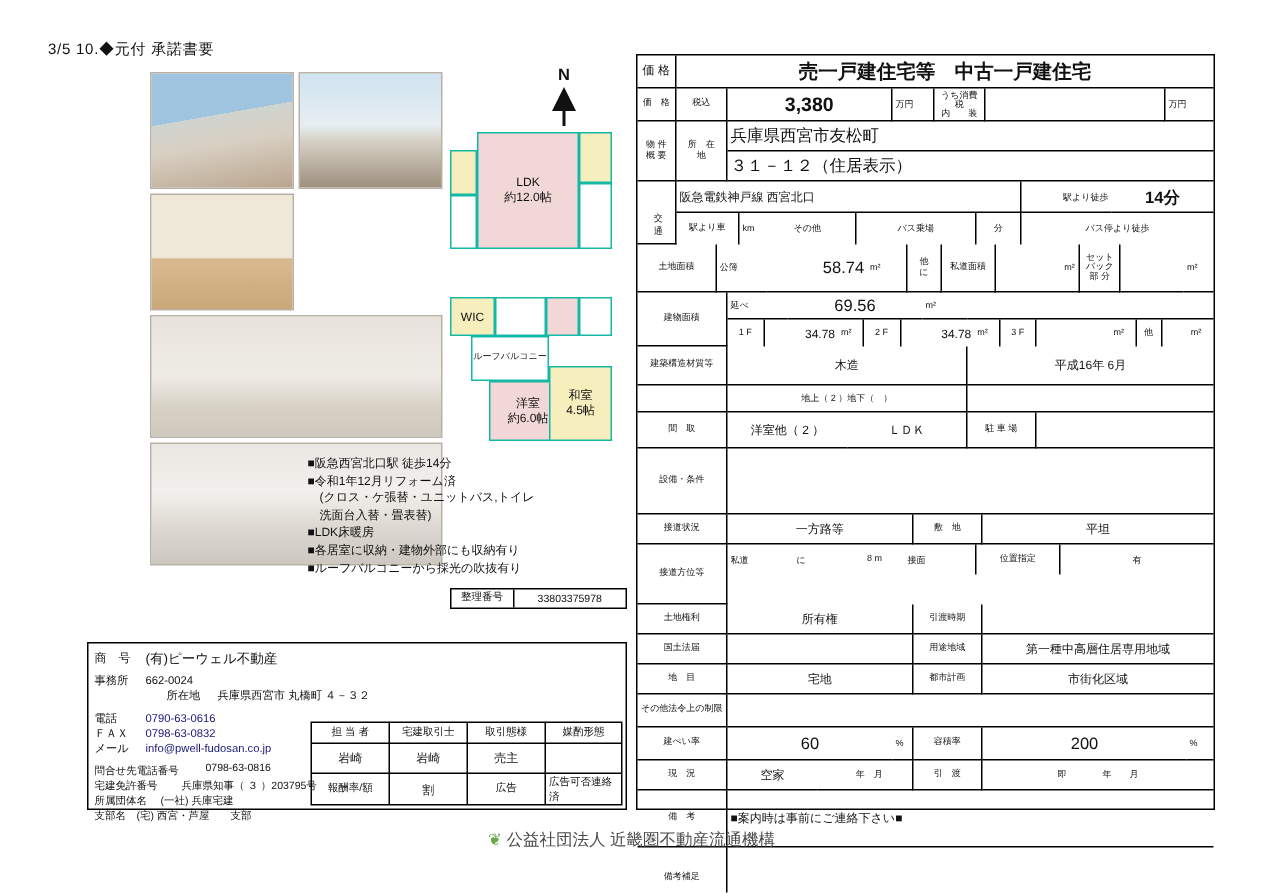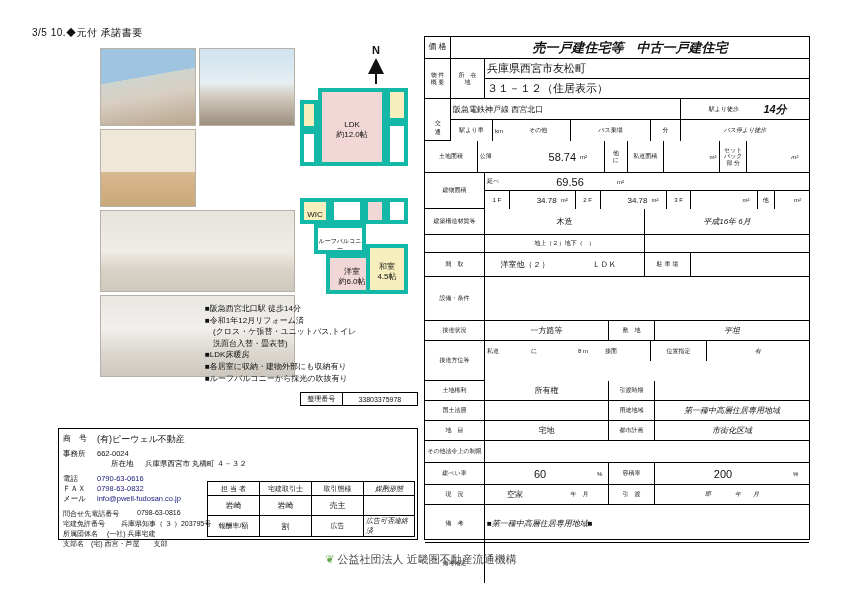--- a/index.html
+++ b/index.html
@@ -8,38 +8,38 @@
   .abs{position:absolute;box-sizing:border-box;}
   .hdr{font-size:10px;letter-spacing:0.5px;}
   
   .photo{background:#cfc7bd;border:1px solid #b9b1a6;}
   .ph1{background:linear-gradient(170deg,#9fc4e0 0%,#9fc4e0 38%,#cfd4cf 38%,#d8cfc2 60%,#b9a58e 100%);}
   .ph2{background:linear-gradient(180deg,#cfe3ef 0%,#e6eef2 45%,#d6cfc3 60%,#9c8f7d 100%);}
   .ph3{background:linear-gradient(180deg,#efe7d8 0%,#efe7d8 55%,#d9b98f 56%,#c9a878 100%);}
   .ph4{background:linear-gradient(180deg,#e8e4dc 0%,#efece6 50%,#d8d2c6 75%,#cfc9bd 100%);}
   .ph5{background:linear-gradient(180deg,#e9e7e2 0%,#f2f0ec 40%,#dcd8d0 70%,#cdc8bf 100%);}
   
-  .plan{border:4px solid #14b8a6;background:#ffffff;}
+  .plan{border:1px solid #14b8a6;background:#ffffff;}
   .pl-ldk{background:#f2d7d7;}
   .pl-yel{background:#f6efbd;}
   .pl-wash{background:#f2d7d7;}
   .pl-lbl{font-size:8px;text-align:center;line-height:1.25;}
   
   .tbl{border:1px solid #000;}
   .cell{border-right:1px solid #000;border-bottom:1px solid #000;box-sizing:border-box;
         font-size:8px;display:flex;align-items:center;padding:0 2px;}
   .lbl{justify-content:center;text-align:center;line-height:1.1;}
   .ctr{justify-content:center;}
   .rgt{justify-content:flex-end;}
   .vert{writing-mode:vertical-rl;text-orientation:upright;letter-spacing:2px;justify-content:center;}
   .big{font-size:13px;font-weight:bold;}
   .mid{font-size:11px;}
   .sm{font-size:7px;}
   .xs{font-size:6px;}
-  .no-r{border-right:none;font-style:italic;}
+  .no-r{border-right:none;}
   .no-b{border-bottom:none;}
   
   .cbox{border:1px solid #000;}
   .cline{font-size:7.5px;color:#1a1a7a;}
   .bullet{font-size:8px;line-height:1.45;}
   .north{font-size:11px;font-weight:bold;}
   .footer{font-size:11px;color:#4a4a4a;text-align:center;}
 </style>
 </head>
 <body>
@@ -180,20 +180,32 @@
     </div>
   </div>
 
   <div class="abs tbl" style="left:424px;top:36px;width:386px;height:504px;">
 
     <div style="display:flex;height:22px;">
       <div class="cell lbl" style="width:26px;height:22px;">価 格</div>
       <div class="cell ctr big no-r" style="width:358px;height:22px;">売一戸建住宅等　中古一戸建住宅</div>
     </div>
 
+    <div style="display:flex;height:22px;">
+      <div class="cell lbl xs" style="width:26px;height:22px;">価　格</div>
+      <div class="cell lbl xs" style="width:34px;height:22px;">税込</div>
+      <div class="cell ctr big" style="width:110px;height:22px;">3,380</div>
+      <div class="cell xs" style="width:28px;height:22px;">万円</div>
+      <div class="cell lbl xs" style="width:34px;height:22px;flex-direction:column;line-height:1;">
+        <span>うち消費税</span>
+        <span>内　　装</span>
+      </div>
+      <div class="cell ctr" style="width:120px;height:22px;"></div>
+      <div class="cell xs no-r" style="width:32px;height:22px;">万円</div>
+    </div>
 
     <div style="display:flex;height:40px;">
       <div class="cell lbl xs" style="width:26px;height:40px;">物 件 概 要</div>
       <div class="cell lbl xs" style="width:34px;height:40px;">所　在　地</div>
       <div style="width:324px;height:40px;">
         <div class="cell mid" style="width:324px;height:20px;border-right:none;">兵庫県西宮市友松町</div>
         <div class="cell mid" style="width:324px;height:20px;border-right:none;">３１－１２（住居表示）</div>
       </div>
     </div>
 
@@ -345,21 +357,21 @@
     <div style="display:flex;height:20px;">
       <div class="cell lbl xs" style="width:60px;height:20px;">現　況</div>
       <div class="cell ctr" style="width:60px;height:20px;border-right:none;">空家</div>
       <div class="cell xs ctr" style="width:64px;height:20px;">　年　月</div>
       <div class="cell lbl xs" style="width:46px;height:20px;">引　渡</div>
       <div class="cell ctr no-r xs" style="width:154px;height:20px;">即　　　　年　　月</div>
     </div>
 
     <div style="display:flex;height:38px;">
       <div class="cell lbl xs" style="width:60px;height:38px;">備　考</div>
-      <div class="cell no-r" style="width:324px;height:38px;">■第一種中高層住居専用地域■</div>
+      <div class="cell no-r" style="width:324px;height:38px;">■案内時は事前にご連絡下さい■</div>
     </div>
 
     <div style="display:flex;height:40px;">
       <div class="cell lbl xs no-b" style="width:60px;height:40px;">備考補足</div>
       <div class="cell no-r no-b" style="width:324px;height:40px;"></div>
     </div>
 
   </div>
 
   <div class="abs footer" style="left:0;top:552px;width:842px;">

